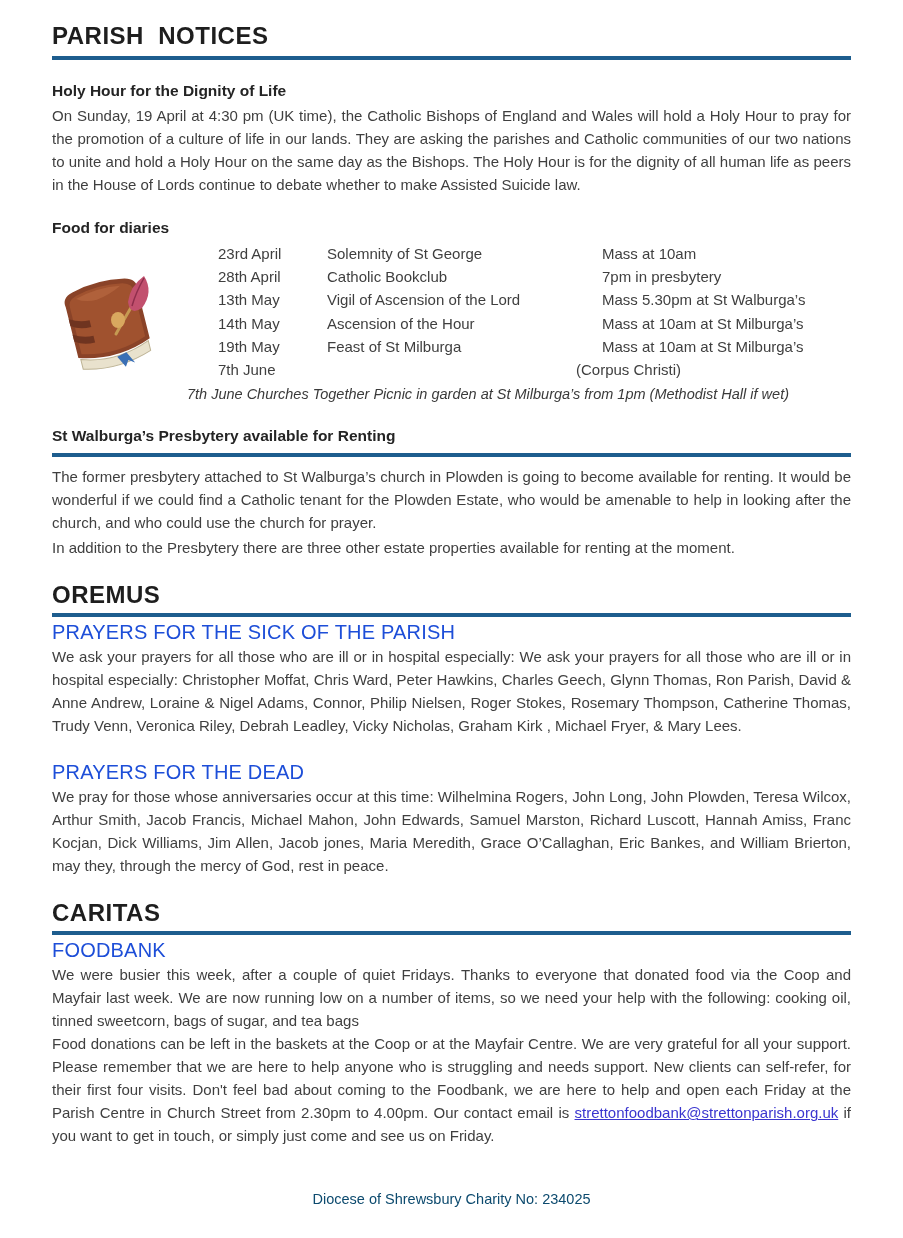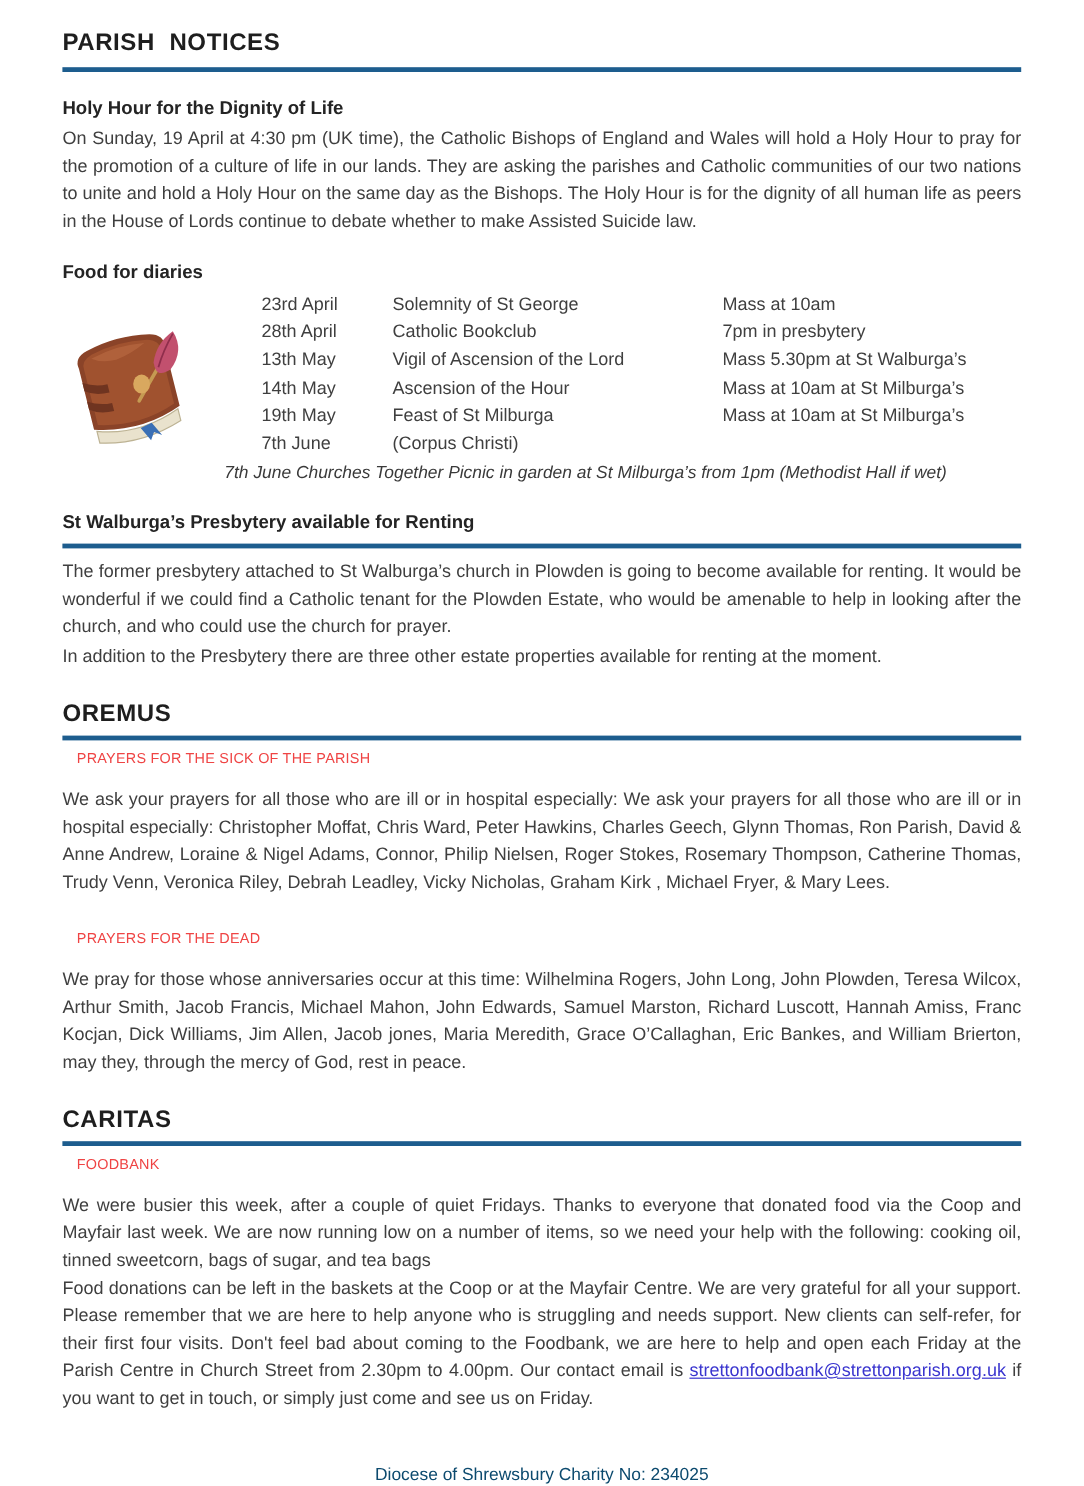--- a/index.html
+++ b/index.html
@@ -4,45 +4,45 @@
 <style>
   html,body{margin:0;padding:0;}
   body{
     width:903px;height:1238px;background:#ffffff;
     font-family:"Liberation Sans",sans-serif;
     color:#3f3f3f;-webkit-font-smoothing:antialiased;
   }
   .page{padding:24px 52px 0 52px;}
 
   .big-head{
-    font-size:20px;font-weight:bold;color:#1e1e1e;
+    font-size:24px;font-weight:bold;color:#1e1e1e;
     letter-spacing:.5px;line-height:24px;margin:0;white-space:pre;
   }
   .rule{height:4px;background:#1d5d8e;margin-top:8px;}
 
   .sub-head{
     font-size:15.5px;font-weight:bold;color:#242424;margin:0;line-height:20px;
   }
   .caps-head{
-    font-size:12px;font-weight:normal;color:#ef4444;margin:12px;line-height:21px;
+    font-size:20px;font-weight:normal;color:#1d4ed8;margin:0;line-height:21px;
     letter-spacing:.2px;
   }
   .body-text{
     font-size:15px;line-height:23px;text-align:justify;margin:0;color:#3f3f3f;
   }
 
   .mt-title-gap{margin-top:21px;}
   .mt-3{margin-top:3px;}
   .mt-sec{margin-top:24px;}
 
   
   .diary-wrap{position:relative;margin-top:4px;min-height:140px;}
   .diary-icon{position:absolute;left:6px;top:26px;width:100px;height:108px;}
   .diary-table{margin-left:166px;}
-  .diary-row{display:flex;line-height:23.2px;font-size:15px;}
+  .diary-row{display:flex;line-height:23.2px;font-size:15px;justify-content:space-between;}
   .d-date{width:109px;}
   .d-event{width:275px;}
   .d-detail{flex:1;}
   .diary-note{
     font-size:14.5px;font-style:italic;text-align:center;
     padding-left:73px;margin-top:3px;color:#3a3a3a;line-height:21px;
   }
 
   a.email-link{color:#3a35cf;text-decoration:underline;}
 

